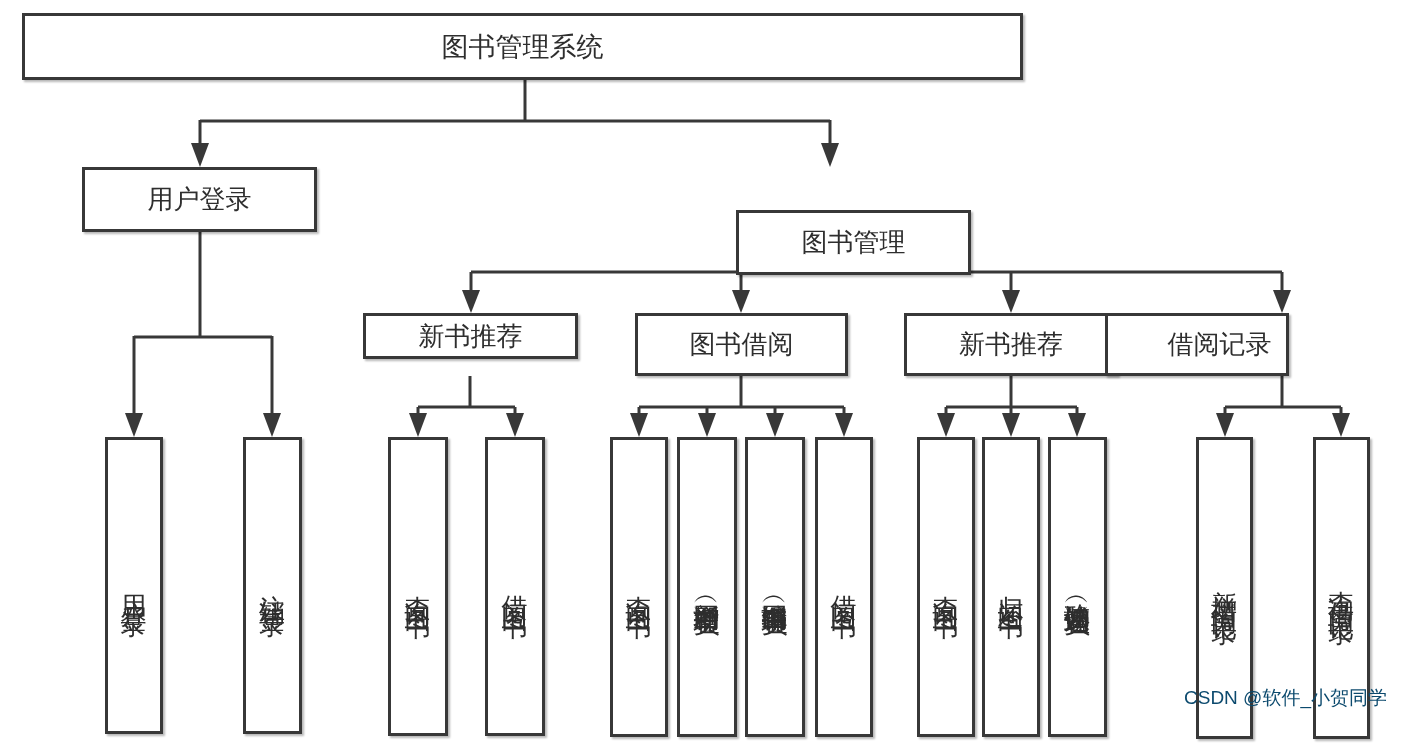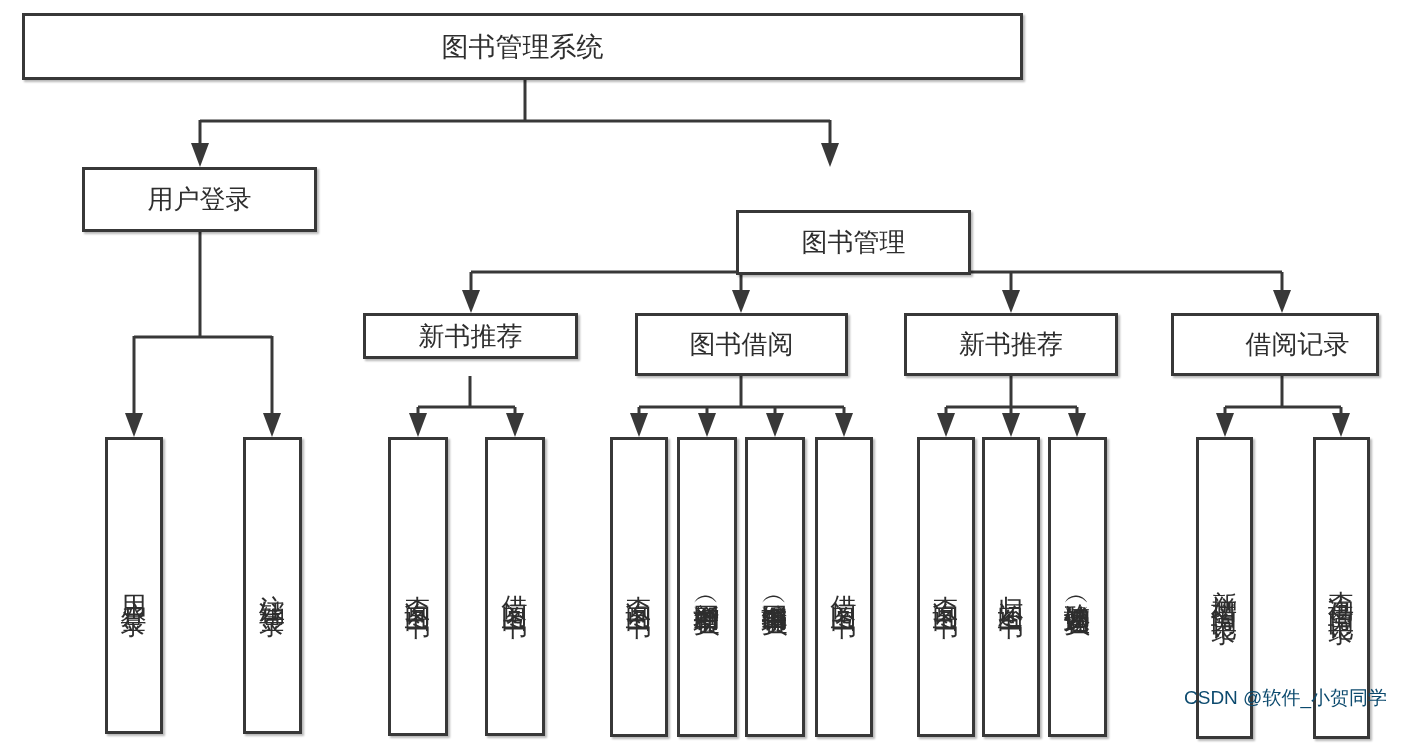--- a/index.html
+++ b/index.html
@@ -132,21 +132,21 @@
   </svg>
 
   <div class="node h-node root-node" style="left:22px; top:13px; width:1001px; height:67px;">图书管理系统</div>
 
   <div class="node h-node" style="left:82px; top:167px; width:235px; height:65px;">用户登录</div>
   <div class="node h-node" style="left:736px; top:167px; width:235px; height:65px;margin-top:43px;">图书管理</div>
 
   <div class="node h-node" style="left:363px; top:313px; width:215px; height:46px;">新书推荐</div>
   <div class="node h-node" style="left:635px; top:313px; width:213px; height:63px;text-align:right;">图书借阅</div>
   <div class="node h-node" style="left:904px; top:313px; width:214px; height:63px;">新书推荐</div>
-  <div class="node h-node" style="left:1171px; top:313px; width:208px; height:63px;padding-left:45px;">借阅记录</div>
+  <div class="node h-node" style="left:1105px; top:313px; width:184px; height:63px;padding-left:45px;">借阅记录</div>
 
   <div class="node v-node" style="left:105px; top:437px; width:58px; height:297px;">用户登录</div>
   <div class="node v-node" style="left:243px; top:437px; width:59px; height:297px;">注销登录</div>
 
   <div class="node v-node" style="left:388px; top:437px; width:60px; height:299px;">查询图书</div>
   <div class="node v-node" style="left:485px; top:437px; width:60px; height:299px;">借阅图书</div>
 
   <div class="node v-node" style="left:610px; top:437px; width:58px; height:300px;">查询图书</div>
   <div class="node v-node long" style="left:677px; top:437px; width:60px; height:300px;">新增图书（管理员）</div>
   <div class="node v-node long" style="left:745px; top:437px; width:60px; height:300px;">编辑图书（管理员）</div>

